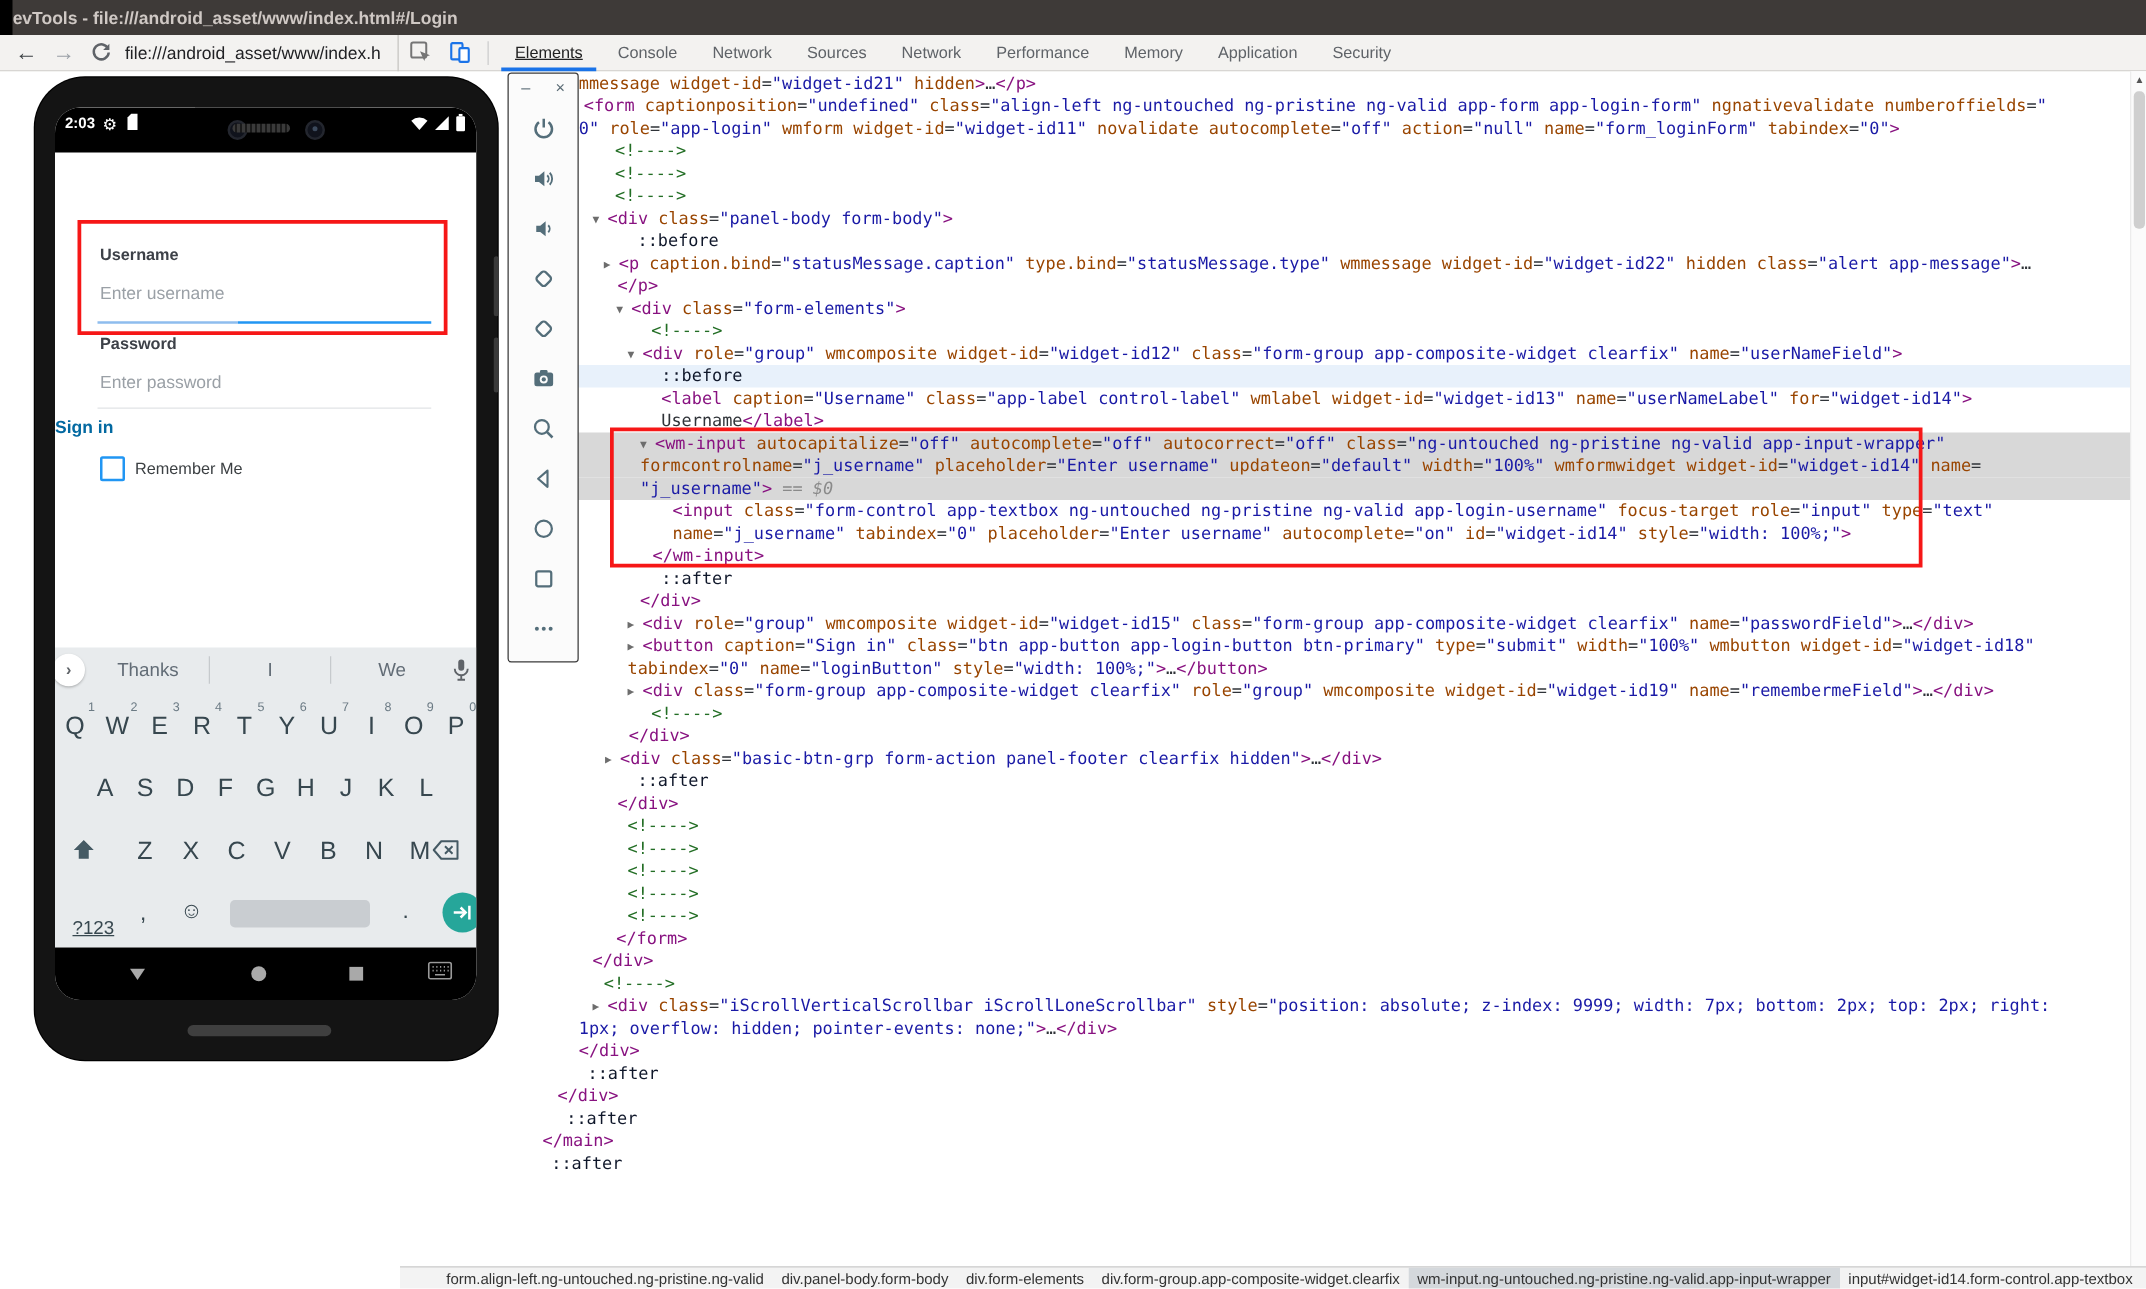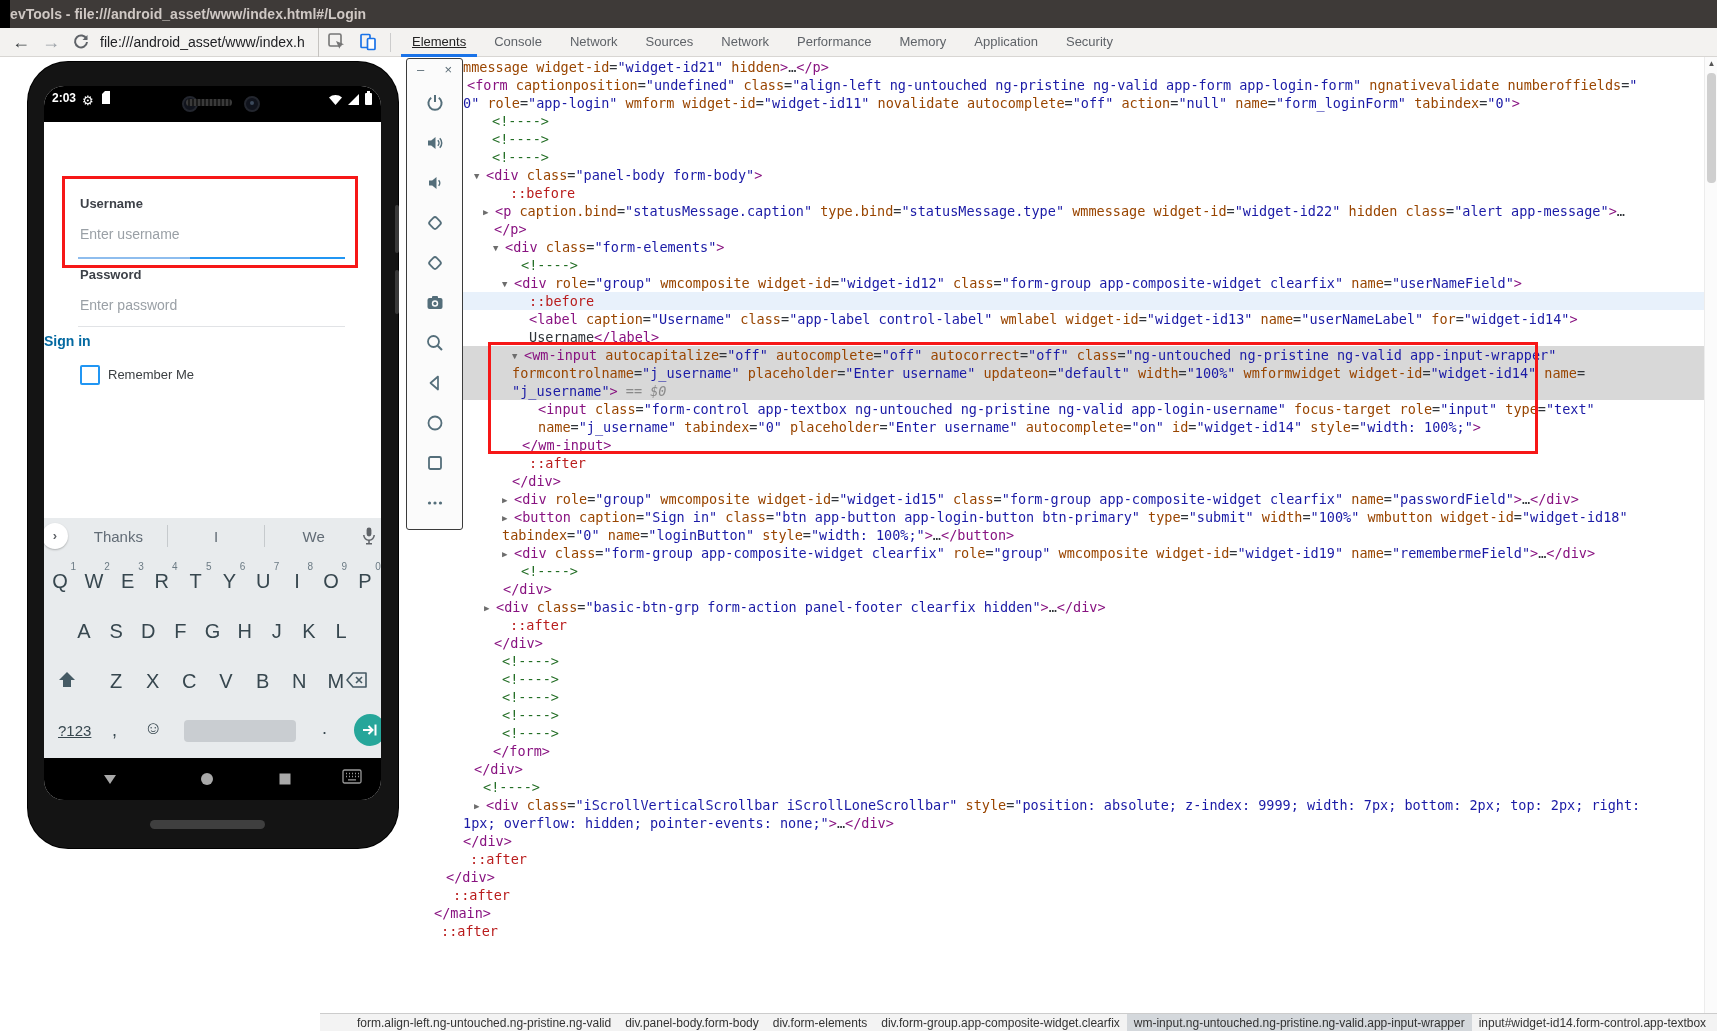--- a/index.html
+++ b/index.html
@@ -21,21 +21,21 @@
   .tab.sel{color:#222;text-decoration:underline;}
   .tab.sel::after{content:"";position:absolute;left:3px;right:3px;bottom:0;height:3px;background:#1a73e8;}
   
   #code{position:absolute;left:423px;top:58px;width:1281px;height:900px;z-index:1;
         font-family:"DejaVu Sans Mono","Liberation Mono",monospace;font-size:13.5px;
         white-space:pre;overflow:hidden;}
   .cl{height:18px;line-height:18px;}
   .cl.hl{background:#e8f1fb;}
   .cl.sel{background:#d8d8d8;}
   .tk-a{color:#994500;}.tk-t{color:#881280;}.tk-v{color:#1a1aa6;}.tk-d{color:#2f3338;}
-  .tk-c{color:#236e25;}.tk-p{color:#b91c1c;margin-top:36px;}.tk-g{color:#8a8a8a;font-style:italic;}
+  .tk-c{color:#236e25;}.tk-p{color:#0f172a;margin-top:36px;}.tk-g{color:#8a8a8a;font-style:italic;}
   .tk-r{color:#6d6d6d;display:inline-block;width:12px;font-size:9px;vertical-align:1px;}
   .redbox{position:absolute;border:3px solid #f61717;z-index:30;}
   #dt-scroll{position:absolute;left:1704px;top:57px;width:13px;height:956px;background:#fbfbfb;
              border-left:1px solid #ececec;z-index:2;text-align:center;}
   #dt-scroll .arr{font-size:8px;color:#555;line-height:14px;}
   #dt-scroll .thumb{margin:2px auto 0;width:9px;height:110px;background:#cfcfcf;border-radius:4px;}
   #crumbs{position:absolute;left:320px;top:1013px;width:1397px;height:18px;background:#f3f3f3;
           border-top:1px solid #cccccc;box-sizing:border-box;display:flex;align-items:flex-start;
           padding-left:30px;font-size:12px;color:#333;overflow:hidden;z-index:5;}
   .crumb{padding:2px 7px;white-space:nowrap;}
@@ -246,21 +246,21 @@
               <div class="key">B</div>
               <div class="key">N</div>
               <div class="key">M</div>
             </div>
           <div style="position:absolute;right:12px;top:10px;width:24px;height:20px;"><svg width="24" height="20" viewBox="0 0 24 20">
                 <path d="M8 3h13v14H8L2 10z" stroke="#455a64" stroke-width="1.6" fill="none" stroke-linejoin="round"></path>
                 <path d="M11 7l6 6M17 7l-6 6" stroke="#455a64" stroke-width="1.6"></path>
               </svg></div>
         </div>
         <div style="position:absolute;top:192px;left:0;width:337px;height:42px;">
-          <div class="bkey" style="position:absolute;left:14px;top:12px;text-decoration:underline;">?123</div>
+          <div class="bkey" style="position:absolute;left:14px;top:24px;text-decoration:underline;">?123</div>
           <div class="bkey" style="position:absolute;left:68px;top:10px;font-size:18px;">,</div>
           <div class="bkey" style="position:absolute;left:100px;top:8px;font-size:18px;">☺</div>
           <div class="spacebar"></div>
           <div class="bkey" style="position:absolute;left:278px;top:8px;font-size:18px;">.</div>
           <div class="enterkey">
             <span style="width:18px;height:18px;"><svg width="18" height="18" viewBox="0 0 18 18">
                   <path d="M2 9h9" stroke="#fff" stroke-width="2"></path>
                   <path d="M7.5 5 11.5 9 7.5 13" stroke="#fff" stroke-width="2" fill="none"></path>
                   <path d="M14.5 3.5v11" stroke="#fff" stroke-width="2"></path>
                 </svg></span>

